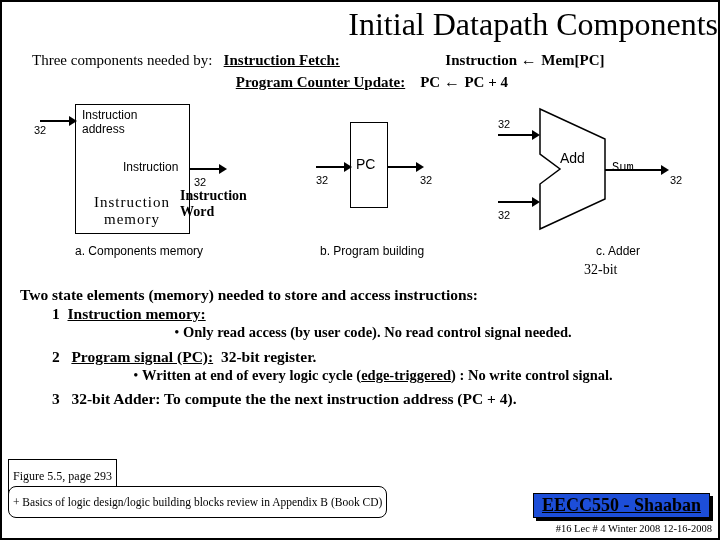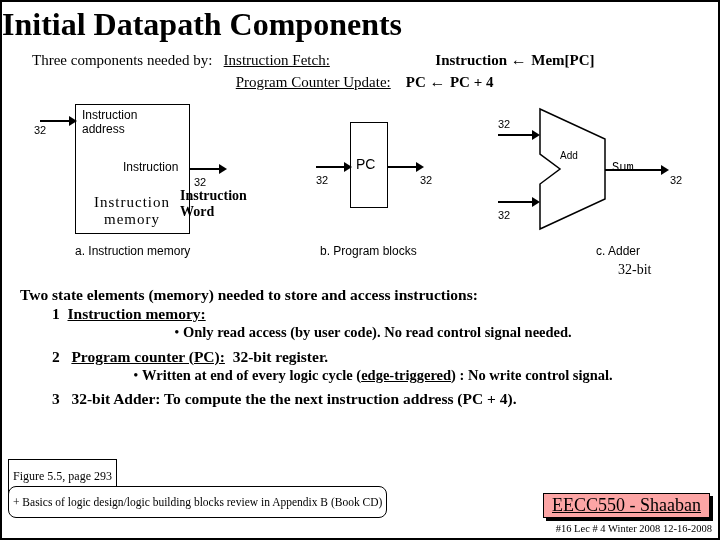--- a/index.html
+++ b/index.html
@@ -1,33 +1,33 @@
 <!DOCTYPE html>
 <html><head>
 <meta charset="utf-8">
 <style>
   * { box-sizing: border-box; margin: 0; padding: 0; }
   body { width: 720px; height: 540px; font-family: "Times New Roman", serif; background: #fff; position: relative; }
   .slide { width: 720px; height: 540px; border: 2px solid #000; position: relative; background: #fff; }
-  .title { font-size: 32px; font-weight: bold; text-align: left; margin-top: 4px; }
+  .title { font-size: 32px; font-weight: normal; text-align: right; margin-top: 4px; }
   .sub { font-size: 15px; margin: 6px 30px 0 30px; line-height: 1.35; }
-  .u { text-decoration: underline; }
+  .u { text-decoration: underline; font-weight: bold; }
   .arrow { font-family: Arial, sans-serif; font-size: 16px; font-weight: bold; }
   .diagram { position: relative; width: 680px; height: 190px; margin: 2px auto 0 auto; }
   .abs { position: absolute; }
   .box { border: 1.5px solid #000; background: #fff; }
   .sans { font-family: "Helvetica Neue", Arial, sans-serif; }
   .small { font-size: 12px; }
   .tiny { font-size: 11px; }
   .ser { font-family: "Times New Roman", serif; }
   .body { font-size: 15.5px; margin: 2px 18px 0 18px; line-height: 1.22; }
   .body .indent1 { margin-left: 32px; }
   .body .bullet { margin-left: 26px; font-size: 14.5px; text-align: center; }
   .footer-box { position: absolute; border: 1.5px solid #000; background: #fff; font-size: 12px; padding: 9px 4px; }
-  .author-box { position: absolute; right: 8px; bottom: 20px; border: 1.5px solid #000; background:#fca5a5; font-size: 18px; padding: 1px 8px; box-shadow: 3px 3px 0 #000; }
+  .author-box { position: absolute; right: 8px; bottom: 20px; border: 1.5px solid #000; background:#1d4ed8; font-size: 18px; padding: 1px 8px; box-shadow: 3px 3px 0 #000; }
   .footnote { position: absolute; right: 6px; bottom: 4px; font-size: 10.5px; text-align: center; }
   .line { position: absolute; background: #000; }
   .arrowhead { position: absolute; width: 0; height: 0; }
 </style>
 </head>
 <body>
 
 <div class="slide">
 
   <div class="title">Initial Datapath Components</div>
@@ -59,61 +59,61 @@
 memory</div>
 
     <div class="line" style="left:20px; top:26px; width:35px; height:1.5px;"></div>
     <div class="arrowhead" style="left:49px; top:22px; border-left:8px solid #000; border-top:5px solid transparent; border-bottom:5px solid transparent;"></div>
     <div class="abs sans tiny" style="left:14px; top:30px;">32</div>
     <div class="line" style="left:170px; top:74px; width:35px; height:1.5px;"></div>
     <div class="arrowhead" style="left:199px; top:70px; border-left:8px solid #000; border-top:5px solid transparent; border-bottom:5px solid transparent;"></div>
     <div class="abs sans tiny" style="left:174px; top:82px;">32</div>
     <div class="abs ser" style="left:160px; top:94px; font-size:14px; white-space:pre-line; font-weight:bold;">Instruction
 Word</div>
-    <div class="abs sans small" style="left:55px; top:150px;">a. Instruction memory</div>
+    <div class="abs sans small" style="left:55px; top:150px;">a. Components memory</div>
 
     <div class="abs box" style="left:330px; top:28px; width:38px; height:86px;"></div>
     <div class="abs sans" style="left:336px; top:62px; font-size:14px;">PC</div>
     <div class="line" style="left:296px; top:72px; width:34px; height:1.5px;"></div>
     <div class="arrowhead" style="left:324px; top:68px; border-left:8px solid #000; border-top:5px solid transparent; border-bottom:5px solid transparent;"></div>
     <div class="abs sans tiny" style="left:296px; top:80px;">32</div>
     <div class="line" style="left:368px; top:72px; width:34px; height:1.5px;"></div>
     <div class="arrowhead" style="left:396px; top:68px; border-left:8px solid #000; border-top:5px solid transparent; border-bottom:5px solid transparent;"></div>
     <div class="abs sans tiny" style="left:400px; top:80px;">32</div>
-    <div class="abs sans small" style="left:300px; top:150px;">b. Program blocks</div>
+    <div class="abs sans small" style="left:300px; top:150px;">b. Program building</div>
 
     <svg class="abs" style="left:510px; top:10px; width:110px; height:130px;">
       <polygon points="10,5 75,35 75,95 10,125 10,80 30,65 10,50" fill="#fff" stroke="#000" stroke-width="1.5"></polygon>
     </svg>
-    <div class="abs sans" style="left:540px; top:56px; font-size:10px;">Add</div>
+    <div class="abs sans" style="left:540px; top:56px; font-size:14px;">Add</div>
     <div class="abs sans small" style="left:592px; top:67px;font-family:Liberation Mono, monospace;">Sum</div>
     <div class="line" style="left:478px; top:40px; width:40px; height:1.5px;"></div>
     <div class="arrowhead" style="left:512px; top:36px; border-left:8px solid #000; border-top:5px solid transparent; border-bottom:5px solid transparent;"></div>
     <div class="abs sans tiny" style="left:478px; top:24px;">32</div>
     <div class="line" style="left:478px; top:107px; width:40px; height:1.5px;"></div>
     <div class="arrowhead" style="left:512px; top:103px; border-left:8px solid #000; border-top:5px solid transparent; border-bottom:5px solid transparent;"></div>
     <div class="abs sans tiny" style="left:478px; top:115px;">32</div>
     <div class="line" style="left:585px; top:75px; width:62px; height:1.5px;"></div>
     <div class="arrowhead" style="left:641px; top:71px; border-left:8px solid #000; border-top:5px solid transparent; border-bottom:5px solid transparent;"></div>
     <div class="abs sans tiny" style="left:650px; top:80px;">32</div>
     <div class="abs sans small" style="left:560px; top:150px;margin-left:16px;">c. Adder</div>
-    <div class="abs ser" style="left:598px; top:168px; font-size:14px;">32-bit</div>
+    <div class="abs ser" style="left:564px; top:168px; font-size:14px;">32-bit</div>
   </div>
 
   <div class="body">
     <div><b>Two state elements (memory) needed to store and access instructions:</b></div>
     <div class="indent1">
       <b><span>1</span></b>&nbsp;
       <b><span class="u">Instruction memory:</span></b>
     </div>
     <div class="bullet">• <b>Only read access  (by user code).   No read control signal needed.</b></div>
     <div style="height:6px"></div>
     <div class="indent1">
       <b><span>2</span></b>&nbsp;&nbsp;
-      <b><span class="u">Program counter (PC):</span></b>
+      <b><span class="u">Program signal (PC):</span></b>
       &nbsp;<b>32-bit register.</b>
     </div>
     <div class="bullet">• <b><span>Written at end of every logic cycle (</span><span class="u">edge-triggered</span><span>) :  No write control signal.</span></b></div>
     <div style="height:6px"></div>
     <div class="indent1">
       <b><span>3</span></b>&nbsp;&nbsp;
       <b>32-bit Adder: To compute the the next instruction address (PC + 4).</b>
     </div>
   </div>
 

